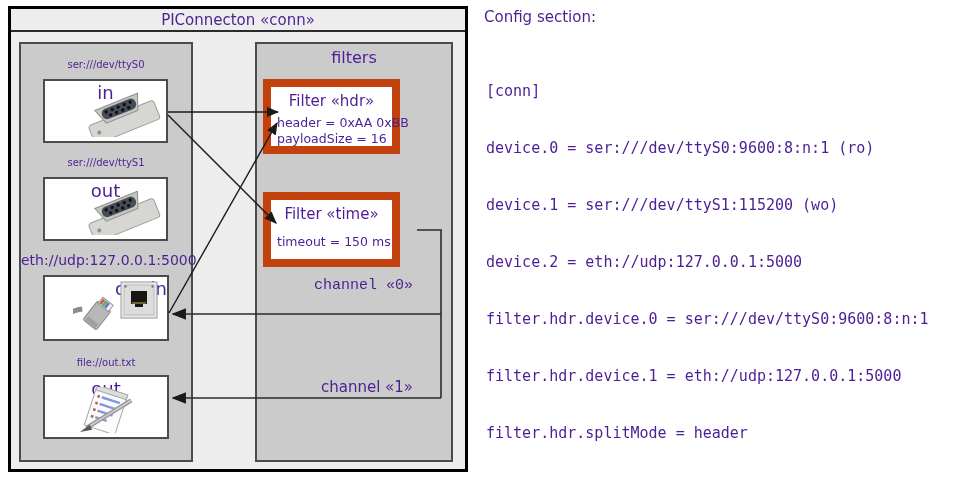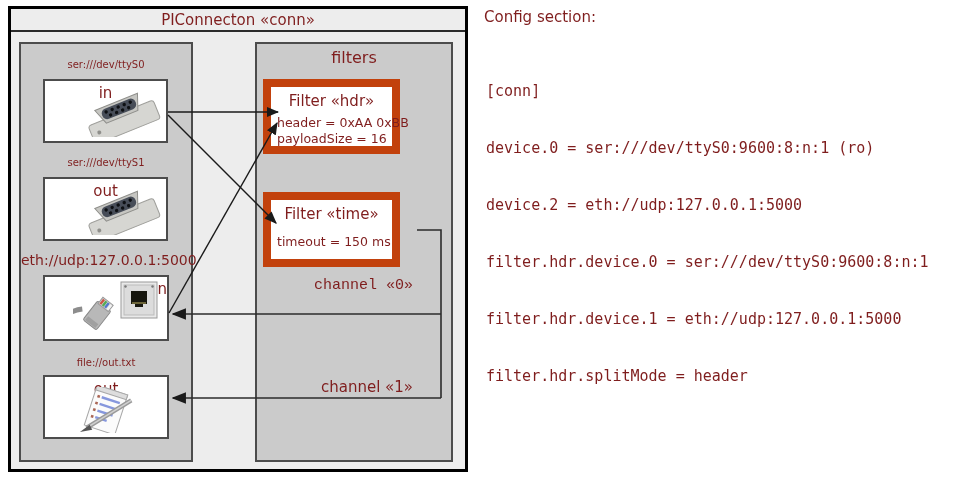--- a/index.html
+++ b/index.html
@@ -1,19 +1,19 @@
 <!DOCTYPE html>
 <html><head>
 <meta charset="utf-8">
 <style>
   * { margin:0; padding:0; box-sizing:border-box; }
   html,body { background:#ffffff; }
   #root {
     position:relative; width:964px; height:484px; overflow:hidden;
-    background:#ffffff; font-family:"DejaVu Sans", sans-serif; color:#7f1d1d;
+    background:#ffffff; font-family:"DejaVu Sans", sans-serif; color:#4c1d95;
   }
   
   #diagram {
     position:absolute; left:8px; top:6px; width:460px; height:466px;
     border:3px solid #000; background:#ededed;
   }
   #diagram-title {
     position:absolute; left:0; top:0; width:100%; height:23px;
     border-bottom:2px solid #2b2b2b; text-align:center;
     font-size:15px; line-height:23px;
@@ -30,21 +30,21 @@
   .dev-label {
     position:absolute; left:0; width:100%; text-align:center;
     font-size:10px; white-space:nowrap;
   }
   .dev-label.small { font-size:14px; }
   .dev-box {
     position:absolute; background:#ffffff; border:2px solid #4c4c4c;
   }
   .port-label {
     position:absolute; top:1px; width:100%; text-align:center;
-    font-size:15px; line-height:22px;
+    font-size:18px; line-height:22px;
   }
   .port-label.left { text-align:right; }
   .icon { position:absolute; }
   .filter-box {
     position:absolute; left:6px; width:137px; height:75px;
     background:#ffffff; border:8px solid #c2410c;
   }
   .filter-title {
     position:absolute; top:5px; width:100%; text-align:center; font-size:15px;
   }
@@ -221,20 +221,21 @@
     <line x1="441" y1="314" x2="173" y2="314" stroke="#2b2b2b" stroke-width="1.6" marker-end="url(#arr)"></line>
 
     <line x1="441" y1="398" x2="173" y2="398" stroke="#2b2b2b" stroke-width="1.6" marker-end="url(#arr)"></line>
   </svg>
 
   <div id="config">
     <div id="config-heading">Config section:</div>
     <div id="config-lines">
       <div>[conn]</div>
       <div>device.0 = ser:///dev/ttyS0:9600:8:n:1 (ro)</div>
+      <div>device.1 = ser:///dev/ttyS1:115200 (wo)</div>
       <div>device.2 = eth://udp:127.0.0.1:5000</div>
       <div>filter.hdr.device.0 = ser:///dev/ttyS0:9600:8:n:1</div>
       <div>filter.hdr.device.1 = eth://udp:127.0.0.1:5000</div>
       <div>filter.hdr.splitMode = header</div>
       
       
       
       
       
       

